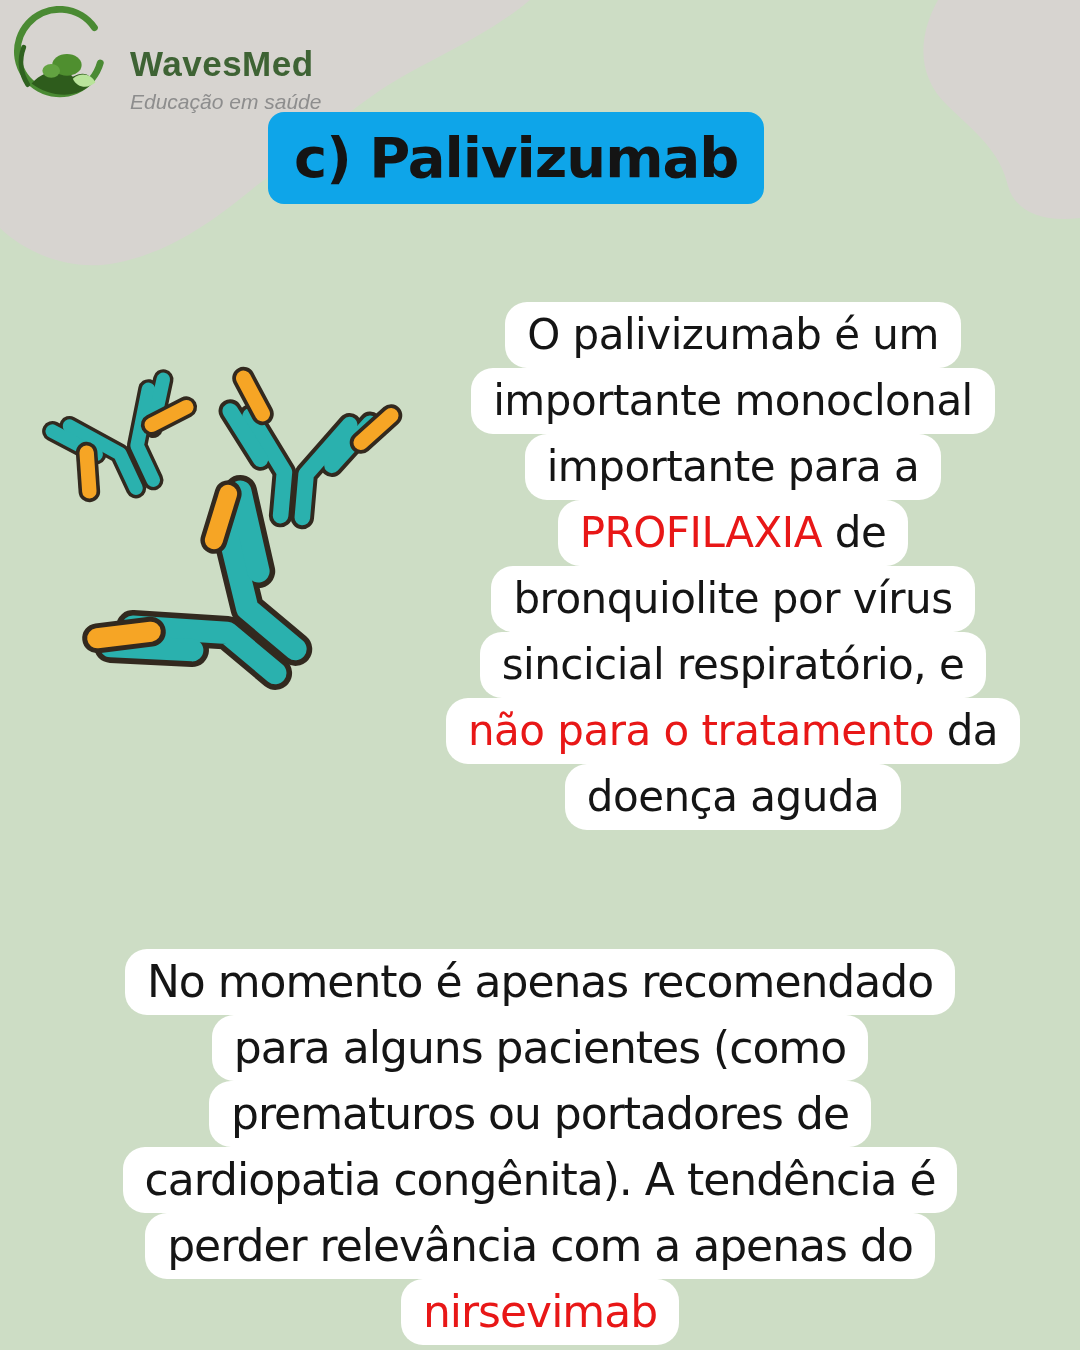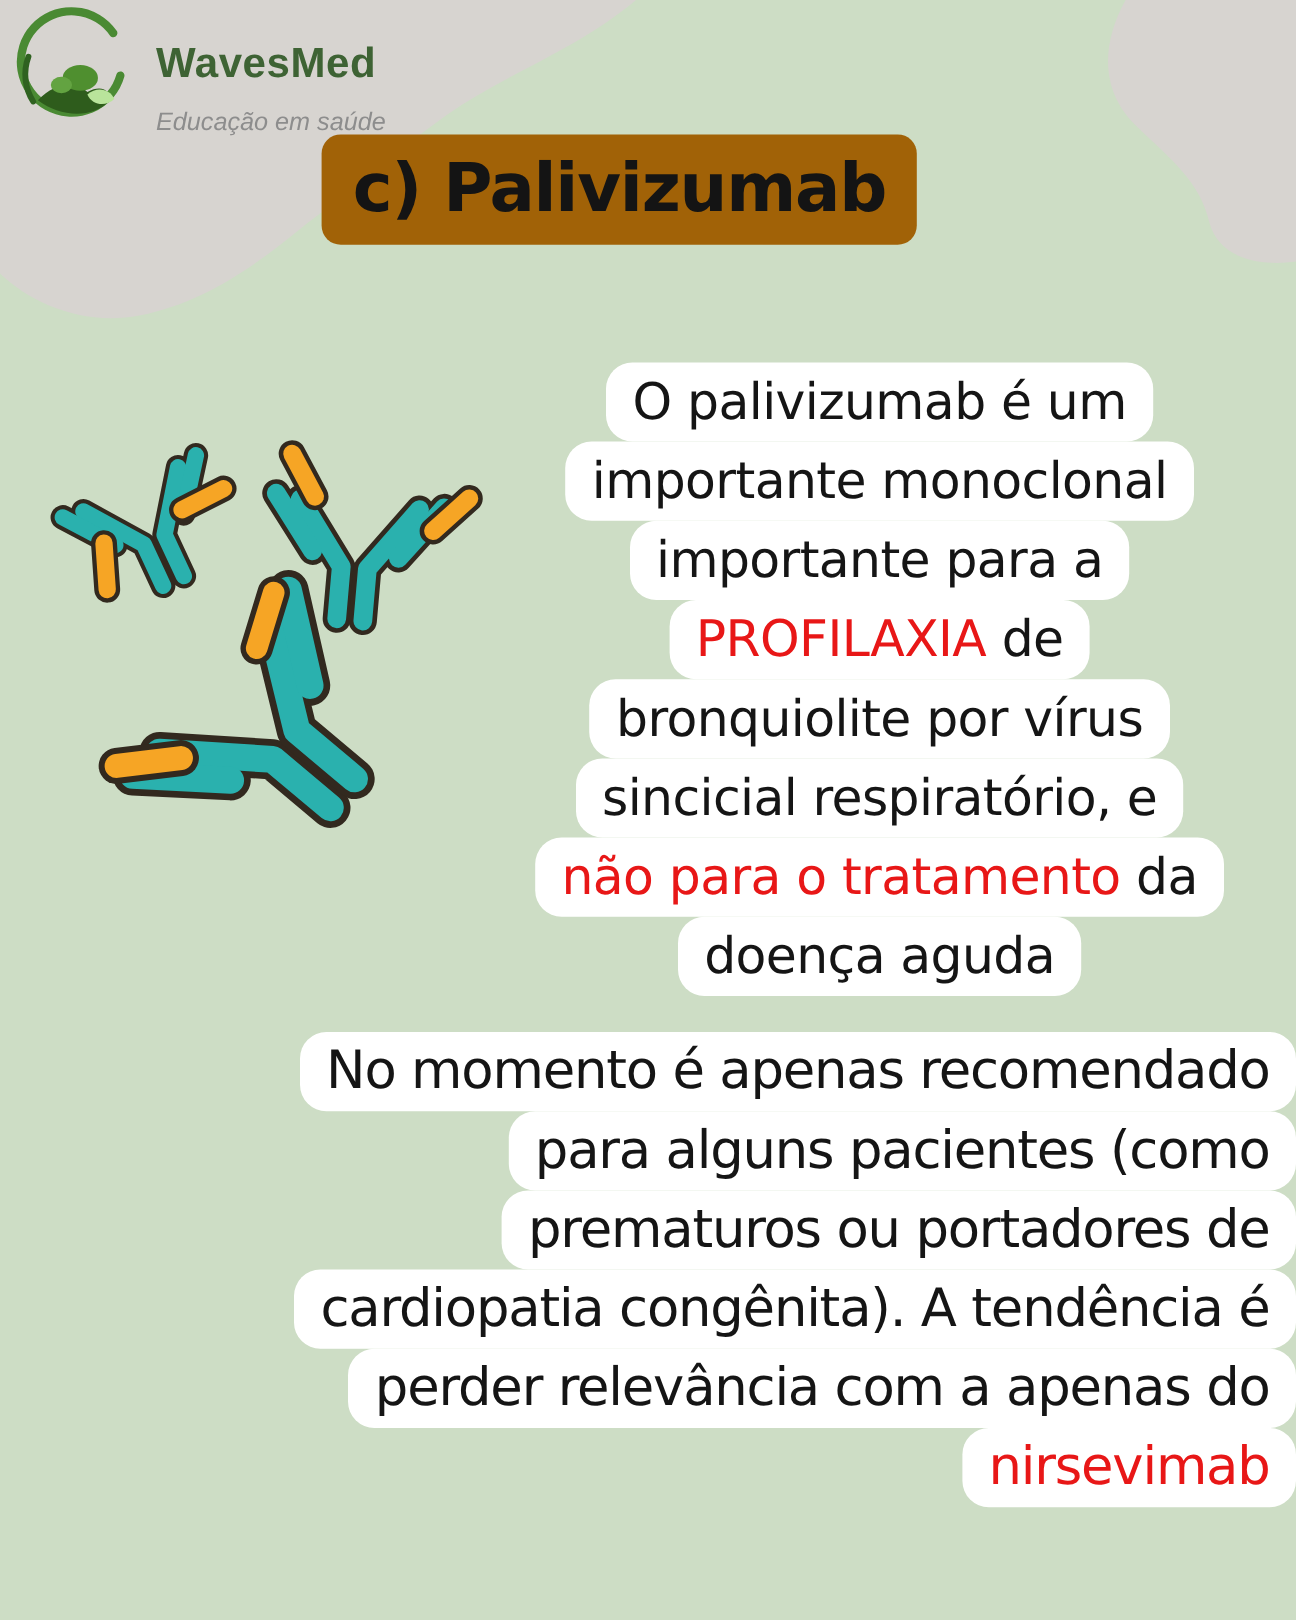--- a/index.html
+++ b/index.html
@@ -15,42 +15,42 @@
   
   .header{position:absolute;left:8px;top:6px;z-index:3;display:flex;align-items:flex-end;}
   .logo{width:108px;height:108px;}
   .brand-text{margin-left:14px;padding-top:20px;}
   .brand-name{
     font-family:"Liberation Sans",sans-serif;
     font-weight:bold;font-size:35px;color:#3e6334;letter-spacing:0.5px;
   }
   .brand-tagline{
     font-family:"Liberation Sans",sans-serif;
-    font-style:italic;font-size:21px;color:#8d8d8d;margin-top:17px;
+    font-style:italic;font-size:21px;color:#8d8d8d;margin-top:6px;
   }
 
   
   .title-wrap{position:absolute;left:268px;top:112px;z-index:3;}
   .title-pill{
-    display:inline-block;background:#a16207;border-radius:16px;
+    display:inline-block;background:#0ea5e9;border-radius:16px;
     padding:0 26px;line-height:92px;font-size:56px;font-weight:bold;
     color:#141414;letter-spacing:-1px;
   }
 
   
   .antibodies{position:absolute;left:40px;top:330px;width:400px;height:400px;z-index:2;}
   .ab-outline{stroke:#32291f;stroke-width:30;fill:none;stroke-linecap:round;stroke-linejoin:round;}
   .ab-teal{stroke:#2ab1ae;stroke-width:20;fill:none;stroke-linecap:round;stroke-linejoin:round;}
   .cap-outline{stroke:#32291f;stroke-width:30;fill:none;stroke-linecap:round;}
   .cap-orange{stroke:#f6a525;stroke-width:20;fill:none;stroke-linecap:round;}
 
   
   .para{position:absolute;text-align:center;z-index:2;}
   .p1{left:408px;width:650px;top:302px;}
-  .p2{left:0;width:1080px;top:860px;text-align:right;}
+  .p2{left:0;width:1080px;top:949px;}
   .line{height:66px;}
   .pill{
     display:inline-block;background:#ffffff;border-radius:22px;
     padding:0 22px;line-height:66px;font-weight:normal;color:#151515;
     white-space:pre;letter-spacing:-0.5px;
   }
   .p1 .pill{font-size:42px;}
   .p2 .pill{font-size:44px;letter-spacing:-1px;}
   .red{color:#e81717;margin-top:41px;}
 </style>

